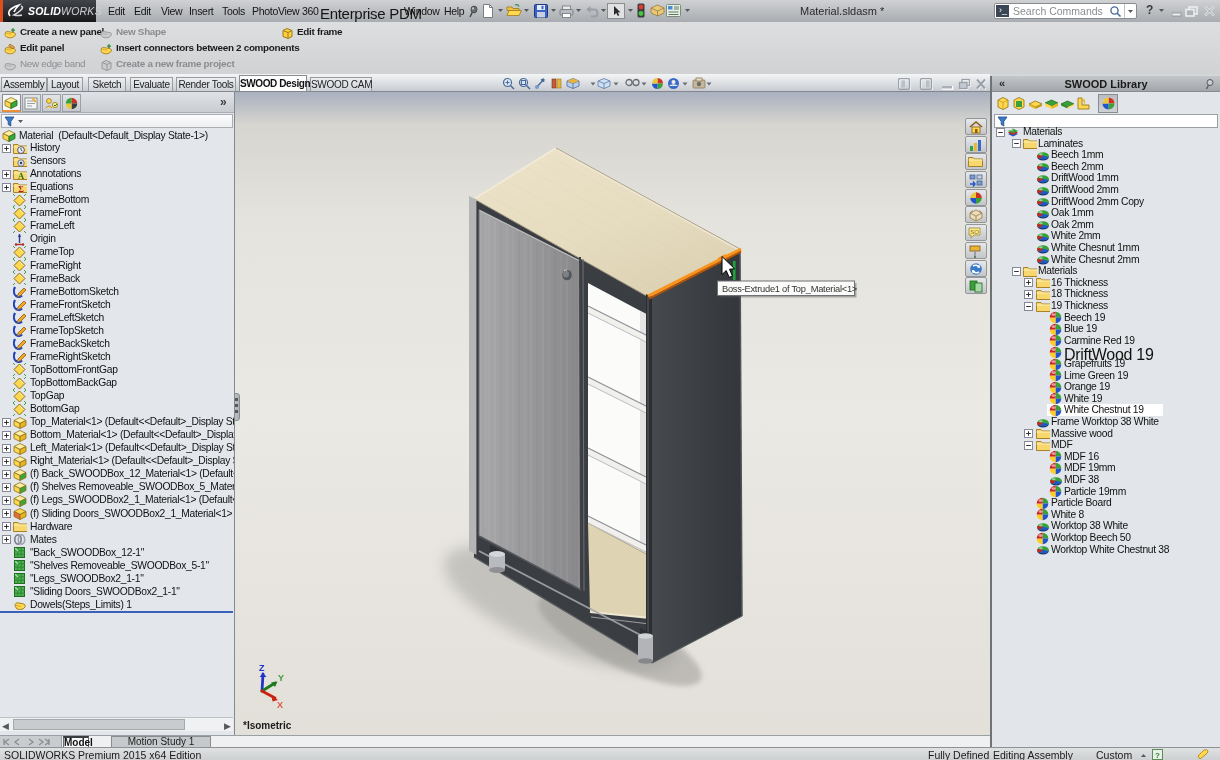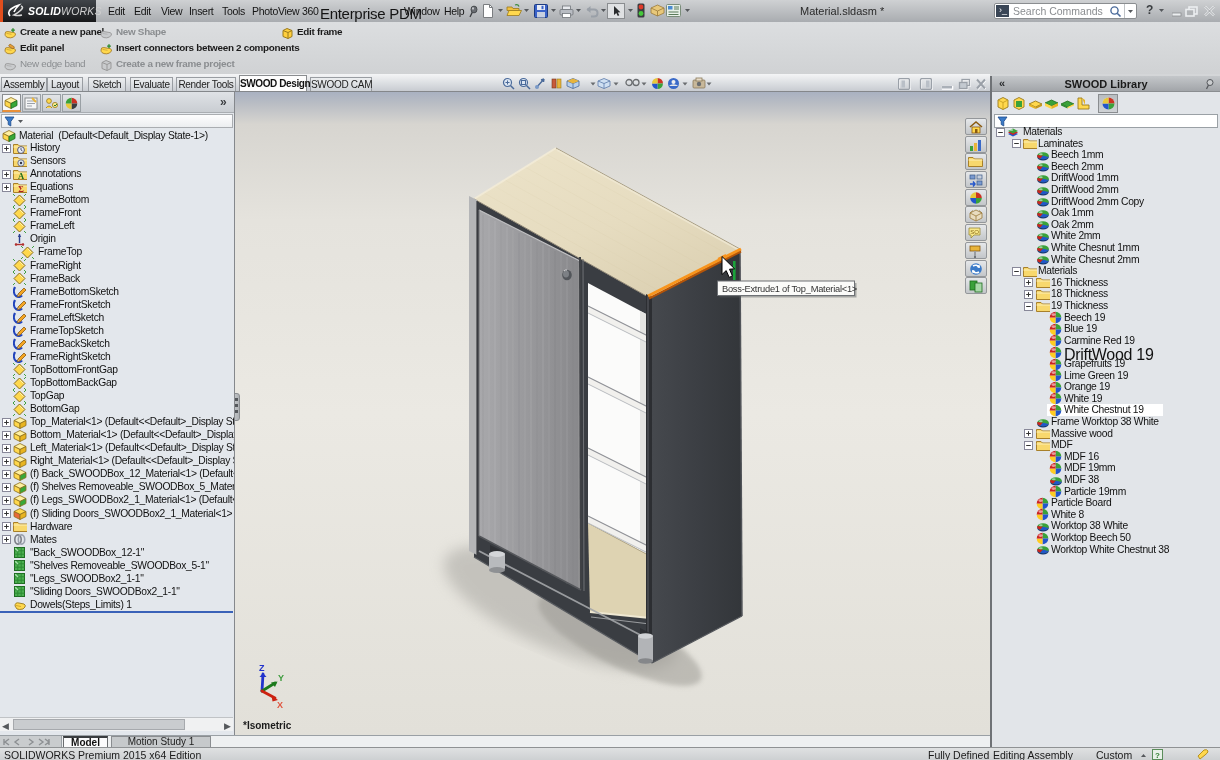--- a/index.html
+++ b/index.html
@@ -695,21 +695,21 @@
         <svg width="14" height="13" viewBox="0 0 14 13" style="">
           <path d="M6.5,1 L6.5,10" stroke="#2a3f8f" stroke-width="1.4"></path>
           <path d="M6.5,1 L4.8,4 L8.2,4 Z" fill="#2a3f8f"></path>
           <path d="M2,11.5 L11,11.5" stroke="#b03030" stroke-width="1.4"></path>
           <circle cx="3" cy="11.5" r="1.2" fill="#b03030"></circle>
           <circle cx="10" cy="11.5" r="1.2" fill="#b03030"></circle>
         </svg>
       </span>
       <span style="position:absolute;left:30px;top:0.5px;font-size:10.3px;letter-spacing:-0.3px;color:#111">Origin</span>
     </div>
-<div class="row" style="left:8px;top:153.9px;width:254px">
+<div class="row" style="left:0px;top:153.9px;width:254px">
       <span style="position:absolute;left:13px;top:0px">
         <svg width="14" height="13" viewBox="0 0 14 13" style="">
           <path d="M6.5,1 L12,6.5 L6.5,12 L1,6.5 Z" fill="#ffd84d" stroke="#8a6d1d" stroke-width="1"></path>
           <path d="M6.5,2.5 L10.5,6.5" stroke="#fff3b0" stroke-width="1"></path>
           <path d="M0,0 L2,2 M11,11 L13,13 M11,2 L13,0 M0,13 L2,11" stroke="#3f9e3f" stroke-width="1"></path>
         </svg>
       </span>
       <span style="position:absolute;left:30px;top:0.5px;font-size:10.3px;letter-spacing:-0.3px;color:#111">FrameTop</span>
     </div>
 <div class="row" style="left:0px;top:167.0px;width:235px">
@@ -1609,21 +1609,21 @@
       </span>
       <span style="position:absolute;left:59px;top:0.5px;font-size:10.3px;letter-spacing:-0.3px;color:#111">Worktop White Chestnut 38</span>
     </div>
 </div>
 <div class="ab" style="left:0;top:735px;width:990px;height:12px;background:#eef0f1;border-top:1px solid #9aa0a5">
 <div class="ab" style="left:0;top:0;width:62px;height:12px;background:#c9ccce;border-right:1px solid #9aa0a5">
       <svg width="60" height="12" viewBox="0 0 60 12">
         <path d="M4,3 L4,9 M9,3 L5,6 L9,9 M19,3 L15,6 L19,9 M29,3 L33,6 L29,9 M39,3 L43,6 L39,9 M49,3 L49,9 M45,3 L49,6 L45,9" stroke="#8d9093" stroke-width="1.4" fill="none"></path>
       </svg>
     </div>
-<div class="ab" style="left:63px;top:0;width:45px;height:12px;background:#fbfbfc;border:1px solid #6a6d70;border-top:2px solid #3a3d40;font-size:10px;font-weight:bold;color:#111;text-align:center;line-height:9px">Model</div>
+<div class="ab" style="left:63px;top:0;width:26px;height:12px;background:#fbfbfc;border:1px solid #6a6d70;border-top:2px solid #3a3d40;font-size:10px;font-weight:bold;color:#111;text-align:center;line-height:9px">Model</div>
 <div class="ab" style="left:111px;top:0;width:100px;height:12px;background:#c6c9cb;border:1px solid #8a8d90;font-size:10px;color:#222;text-align:center;line-height:10px">Motion Study 1</div>
 </div>
 <div class="ab" style="left:0;top:747px;width:1220px;height:13px;background:linear-gradient(#dfe1e2,#cdd0d2);border-top:1px solid #8f9294">
 <div class="ab" style="left:4px;top:1px;font-size:10.5px;color:#1a1a1a;white-space:nowrap">SOLIDWORKS Premium 2015 x64 Edition</div>
 <div class="ab" style="left:928px;top:1px;font-size:10.5px;color:#1a1a1a">Fully Defined</div>
 <div class="ab" style="left:993px;top:1px;font-size:10.5px;color:#1a1a1a">Editing Assembly</div>
 <div class="ab" style="left:1096px;top:1px;font-size:10.5px;color:#1a1a1a">Custom</div>
 <div class="ab" style="left:1140px;top:5px">
       <svg width="7" height="5" viewBox="0 0 7 5" style="">
         <path d="M1,4 L3.5,1 L6,4 Z" fill="#55585c"></path>

